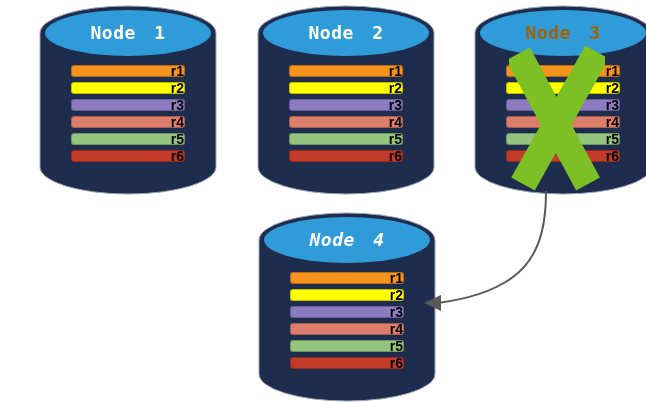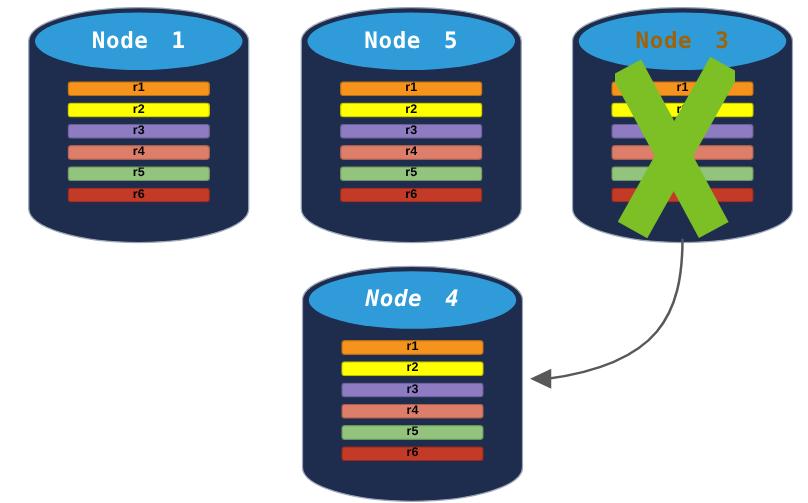--- a/index.html
+++ b/index.html
@@ -8,20 +8,21 @@
     width: 646px;
     height: 402px;
     background: #ffffff;
     overflow: hidden;
     font-family: "Liberation Sans", sans-serif;
   }
   .cylinder {
     position: absolute;
     width: 178px;
     height: 190px;
+    margin-left: 17px;
   }
   .cyl-svg { position: absolute; left: 0; top: 0; }
   .cyl-title {
     position: absolute;
     top: 13px;
     left: 0;
     right: 0;
     height: 30px;
     line-height: 30px;
     text-align: center;
@@ -36,24 +37,24 @@
     top: 60px;
     left: 32px;
     width: 114px;
   }
   .row {
     height: 12px;
     margin-bottom: 5px;
     border-radius: 3px;
     border: 1px solid rgba(0,0,0,0.25);
     box-sizing: border-box;
-    text-align: center;
+    text-align: right;
     font-family: "Liberation Sans", sans-serif;
     font-weight: bold;
-    font-size: 10px;
+    font-size: 14px;
     line-height: 10px;
     color: #000000;
   }
   .x-mark {
     position: absolute;
     left: 35px;
     top: 40px;
     pointer-events: none;
   }
   .arrow-overlay {
@@ -81,21 +82,21 @@
       <div class="row" style="background-color: rgb(147, 196, 125);"><span>r5</span></div>
       <div class="row" style="background-color: rgb(196, 58, 40);"><span>r6</span></div>
     </div>
   </div>
 
   <div class="cylinder" style="left:240px;top:5px;">
     <svg class="cyl-svg" width="178" height="190" viewBox="0 0 178 190">
       <path d="M1,28 A88,27 0 0 1 177,28 L177,162 A88,27 0 0 1 1,162 Z" stroke-width="1" style="fill: rgb(30, 44, 78); stroke: rgb(156, 166, 184);"></path>
       <ellipse cx="89" cy="28" rx="83" ry="23" style="fill: rgb(47, 156, 217);"></ellipse>
     </svg>
-    <div class="cyl-title" style="color: rgb(255, 255, 255);">Node 5</div>
+    <div class="cyl-title" style="color: rgb(255, 255, 255);">Node 2</div>
     <div class="rows">
       <div class="row" style="background-color: rgb(246, 147, 29);"><span>r1</span></div>
       <div class="row" style="background-color: rgb(255, 255, 0);"><span>r2</span></div>
       <div class="row" style="background-color: rgb(142, 124, 195);"><span>r3</span></div>
       <div class="row" style="background-color: rgb(221, 126, 107);"><span>r4</span></div>
       <div class="row" style="background-color: rgb(147, 196, 125);"><span>r5</span></div>
       <div class="row" style="background-color: rgb(196, 58, 40);"><span>r6</span></div>
     </div>
   </div>
 

